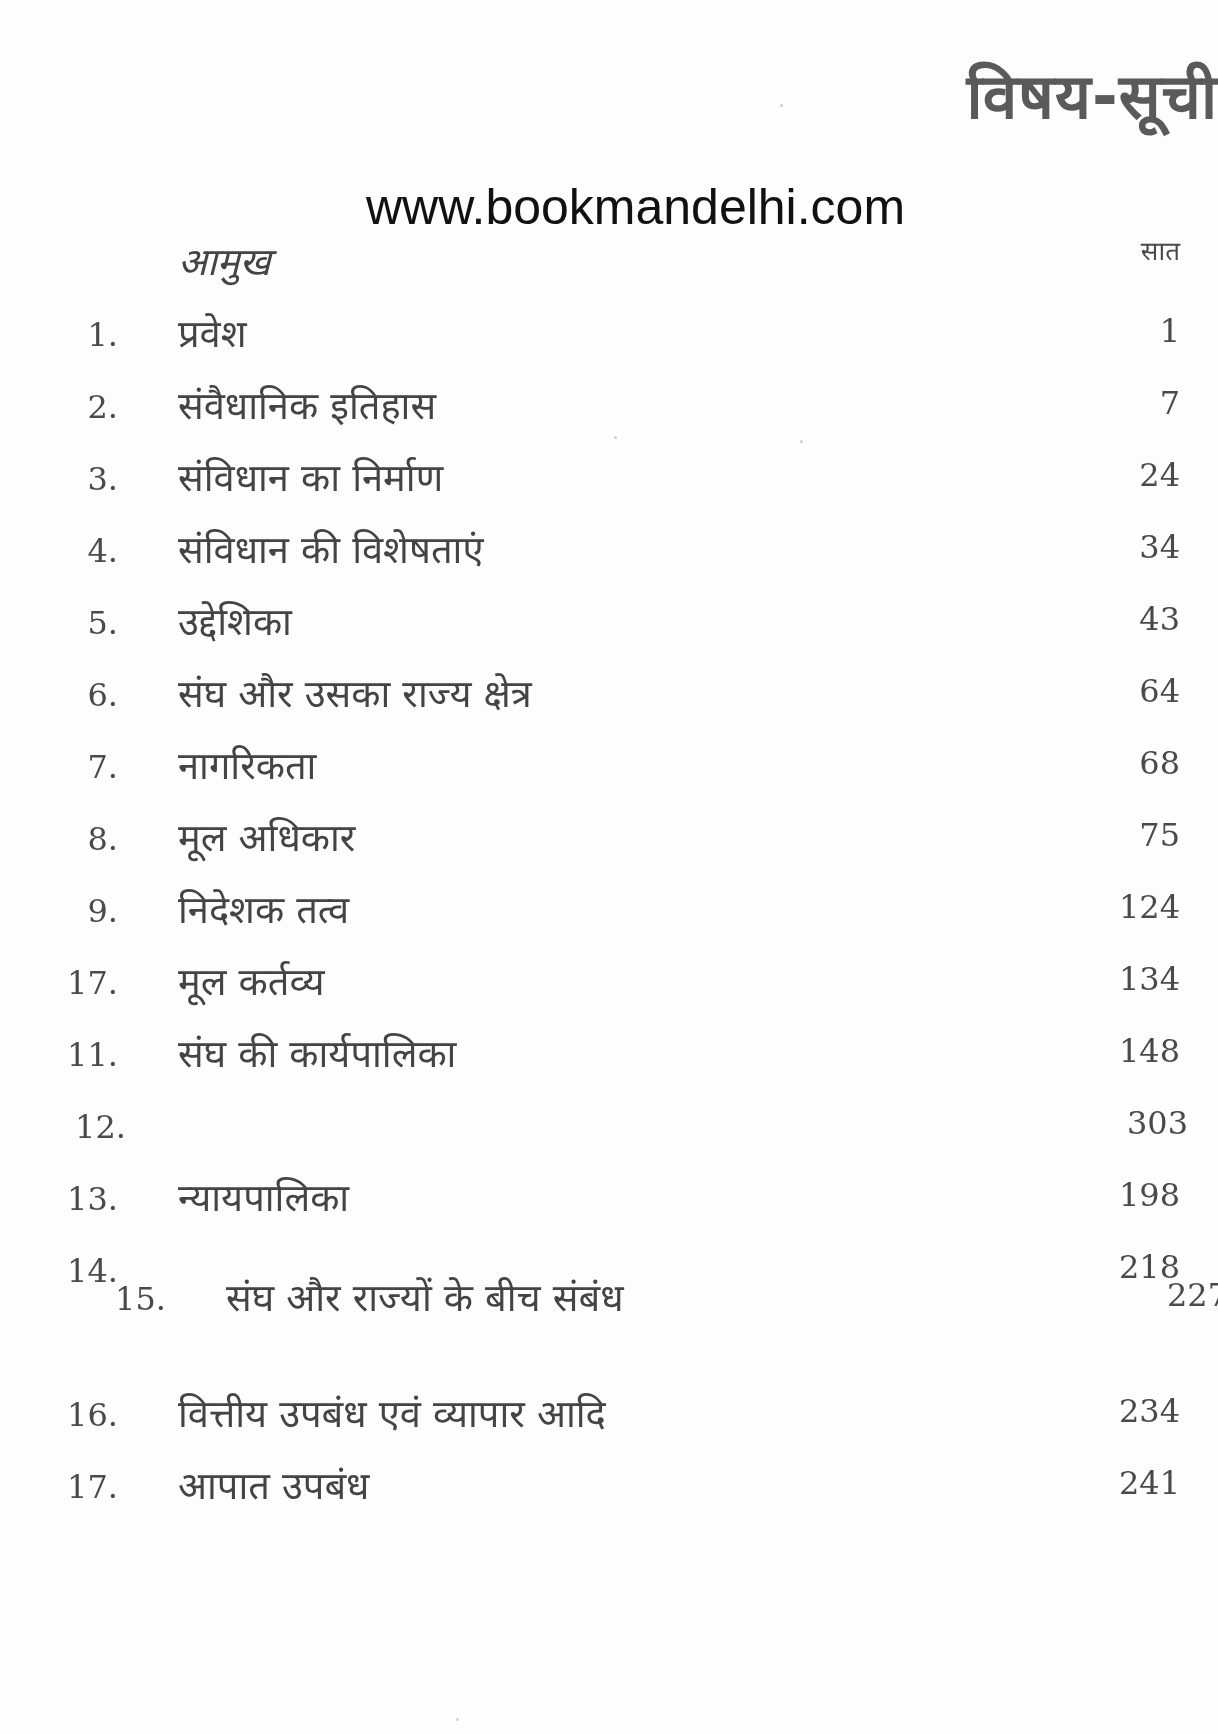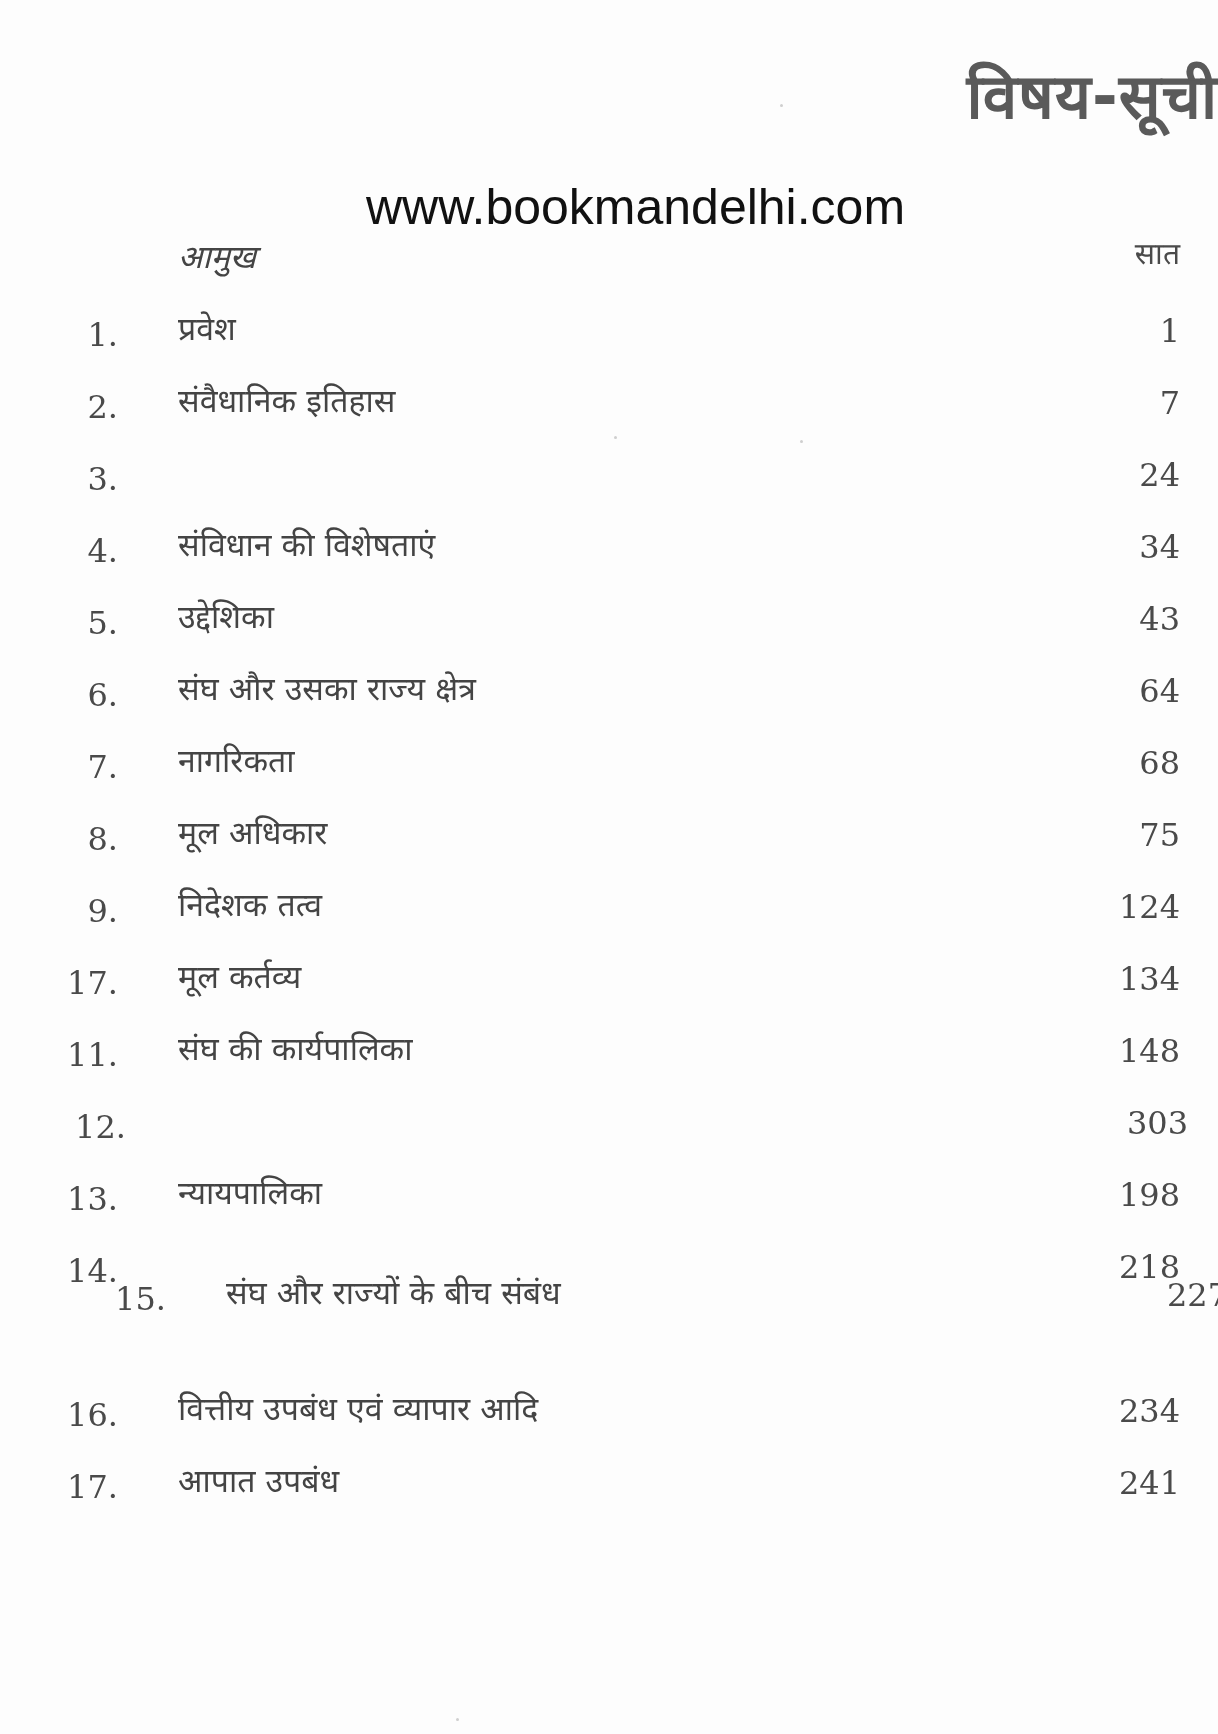--- a/index.html
+++ b/index.html
@@ -63,40 +63,40 @@
       text-align: right;
       font-family: "DejaVu Serif", serif;
       font-size: 32px;
       color: #4a4a4a;
       top: 12px;
     }
     .toc-label {
       position: absolute;
       left: 178px;
       font-family: "DejaVu Sans", sans-serif;
-      font-size: 32px;
+      font-size: 38px;
       color: #444444;
       top: 2px;
       white-space: nowrap;
     }
     .toc-label.italic {
       font-style: italic;
     }
     .toc-page {
       position: absolute;
       right: 38px;
       text-align: right;
       font-family: "DejaVu Serif", serif;
       font-size: 32px;
       color: #4a4a4a;
       top: 8px;
     }
     .toc-page.deva {
       font-family: Liberation Sans, sans-serif;
-      font-size: 30px;
+      font-size: 26px;
       top: 0px;
     }
     .speck {
       position: absolute;
       width: 3px;
       height: 3px;
       background: #cfcfcf;
       border-radius: 50%;
     }
   </style>
@@ -122,20 +122,21 @@
     </div>
 
     <div class="toc-row" style="top:376px;">
       <span class="toc-num">2.</span>
       <span class="toc-label">संवैधानिक इतिहास</span>
       <span class="toc-page">7</span>
     </div>
 
     <div class="toc-row" style="top:448px;">
       <span class="toc-num">3.</span>
+      <span class="toc-label">संविधान का निर्माण</span>
       <span class="toc-page">24</span>
     </div>
 
     <div class="toc-row" style="top:520px;">
       <span class="toc-num">4.</span>
       <span class="toc-label">संविधान की विशेषताएं</span>
       <span class="toc-page">34</span>
     </div>
 
     <div class="toc-row" style="top:592px;">

